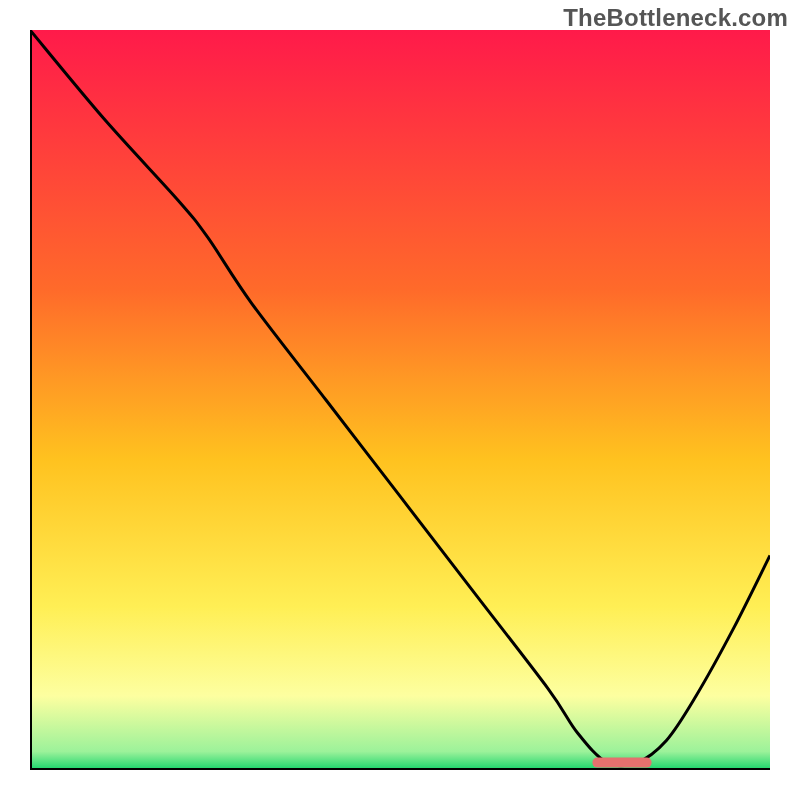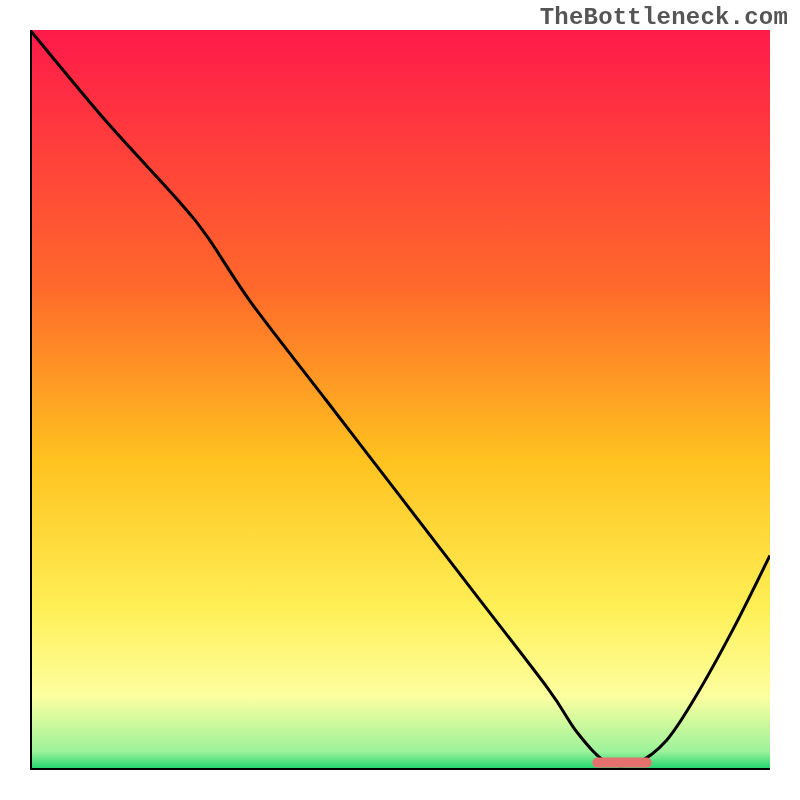--- a/index.html
+++ b/index.html
@@ -8,21 +8,20 @@
     width: 800px;
     height: 800px;
     overflow: hidden;
     background: #ffffff;
     font-family: Arial, Helvetica, sans-serif;
   }
   .wrap {
     position: relative;
     width: 800px;
     height: 800px;
-    font-family: Liberation Mono, monospace;
   }
   .watermark {
     position: absolute;
     top: 4px;
     right: 12px;
     font-size: 24px;
     font-weight: 600;
     color: #555555;
     letter-spacing: 0.2px;
     user-select: none;

